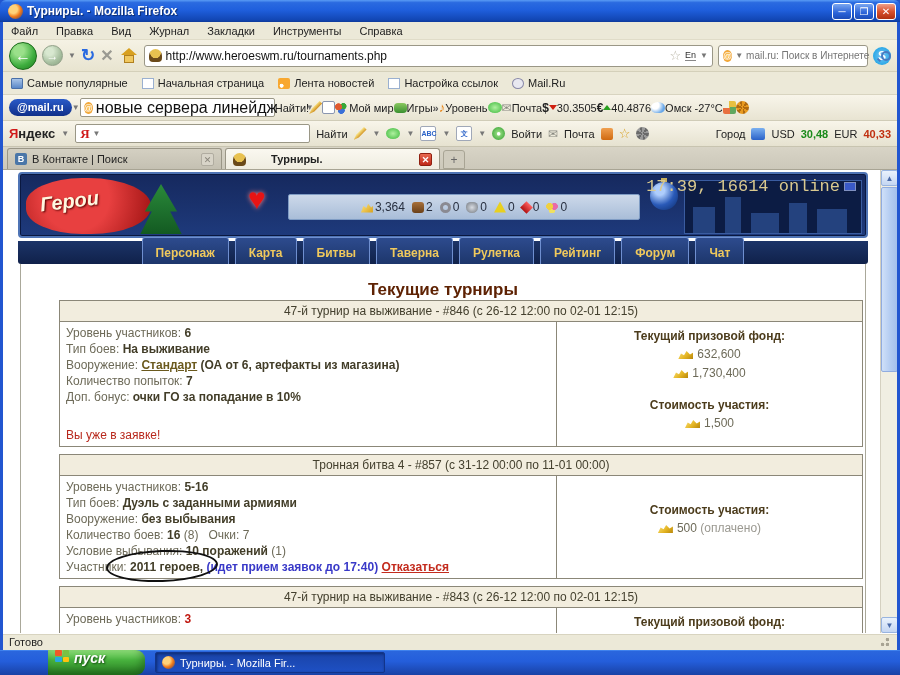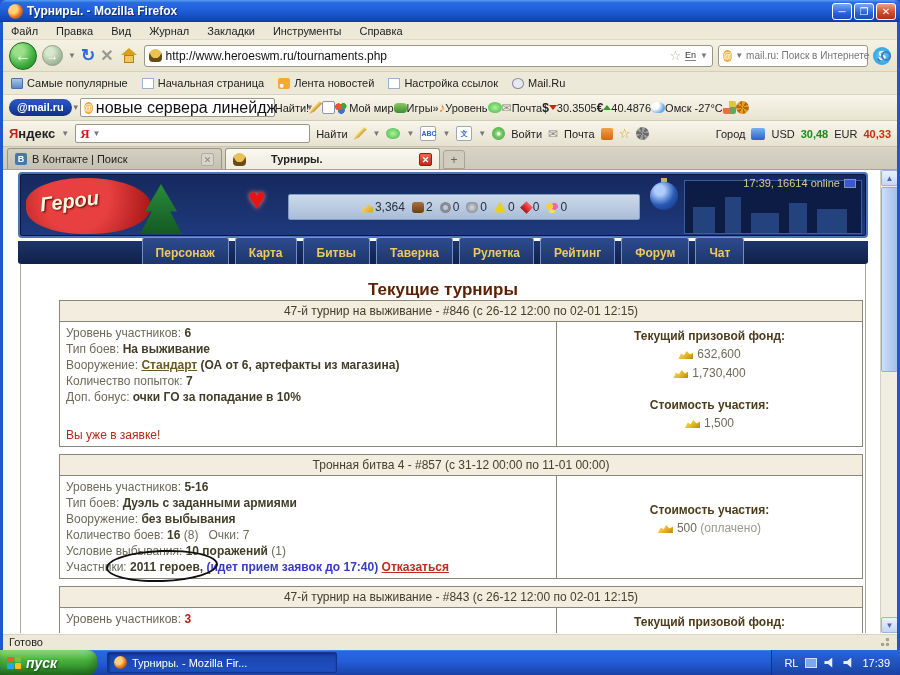--- a/index.html
+++ b/index.html
@@ -179,21 +179,21 @@
   .res:nth-of-type(7) .res-icon { background:
     radial-gradient(circle at 30% 40%,#f0d040 0 30%,transparent 35%),
     radial-gradient(circle at 70% 40%,#e86aa8 0 30%,transparent 35%),
     radial-gradient(circle at 50% 75%,#f0e060 0 30%,transparent 35%); }
   .ornament { position:absolute; left:630px; top:8px; width:28px; height:28px; border-radius:50%;
     background:radial-gradient(circle at 35% 30%,#aecdfc 0 18%,#2a5ab8 55%,#0a2a68); }
   .ornament:before { content:""; position:absolute; top:-4px; left:11px; width:6px; height:4px; background:#c8b060; }
   .citypanel { position:absolute; left:664px; top:6px; width:178px; height:54px;
     background:#0c1c44; border:1px solid #3a5ca0; overflow:hidden; }
   .bld { position:absolute; bottom:0; background:#24427e; }
-  .online { position:absolute; right:10px; top:3px; color:#d9c98f; font-size:11px; display:flex; gap:4px; align-items:center; }
+  .online { position:absolute; right:10px; top:3px; color:#d9c98f; font-size:17px; display:flex; gap:4px; align-items:center;font-family:Liberation Mono, monospace; }
   .online .flag-ic { width:12px; height:9px; background:#3a5ac8; border:1px solid #8090c0; }
 
   
   .gamenav { position:absolute; top:71px; left:15px; width:850px; height:23px;
     background:linear-gradient(#1c3468,#10214a); display:flex; align-items:center; justify-content:center;
     gap:6px; border-radius:0 0 3px 3px; }
   .gnav-btn { padding:8px 13px; background:linear-gradient(#2d4b8e,#1b3366); border:1px solid #6f8fd0;
     border-radius:3px; color:#f0c95c; font-weight:bold; font-size:12px; }
 
   
@@ -241,25 +241,25 @@
   .statusbar { height:17px; background:#ece9d8; border-top:1px solid #fff; display:flex;
     align-items:center; padding:0 6px; color:#222; box-shadow:inset 0 1px 0 #d8d4c0; }
   .grip { margin-left:auto; width:12px; height:12px;
     background:radial-gradient(circle at 30% 70%,#a8a494 0 1.5px,transparent 2px),
       radial-gradient(circle at 70% 70%,#a8a494 0 1.5px,transparent 2px),
       radial-gradient(circle at 70% 30%,#a8a494 0 1.5px,transparent 2px); }
 
   
   .taskbar { position:absolute; bottom:0; left:0; width:100%; height:25px;
     background:linear-gradient(#4a90f5 0%,#2a66dd 6%,#245edb 45%,#1941a5 100%); display:flex; }
-  .startbtn { width:97px; height:25px; border-radius:0 9px 9px 0; display:flex; align-items:center;
+  .startbtn { width:97px; height:25px; border-radius:0 9px 9px 0; display:flex; 
     gap:5px; padding-left:7px; color:#fff; font-style:italic; font-weight:bold; font-size:14px;
     text-shadow:1px 1px 2px #134a0e;
     background:linear-gradient(#8fe07a 0%,#48b23e 40%,#2d8526 95%);
-    box-shadow:inset -3px -4px 8px rgba(0,40,0,.35); }
+    box-shadow:inset -3px -4px 8px rgba(0,40,0,.35);margin-left:48px; }
   .winflag { width:14px; height:12px; display:grid; grid-template-columns:1fr 1fr; gap:1px; }
   .winflag i { border-radius:1px; }
   .winflag i:nth-child(1){background:#f05a28;} .winflag i:nth-child(2){background:#7ac143;}
   .winflag i:nth-child(3){background:#28a8e0;} .winflag i:nth-child(4){background:#ffc20e;}
   .tasks { display:flex; gap:3px; margin-left:10px; padding-top:2px; }
   .taskbtn { width:230px; height:21px; border-radius:2px; display:flex; align-items:center; gap:5px;
     padding:0 6px; color:#fff; font-size:11px; white-space:nowrap; overflow:hidden; }
   .taskbtn.active { background:linear-gradient(#1a44a8,#1e50c4); box-shadow:inset 1px 1px 3px #0c2a70;
     border:1px solid #12348a; }
   .taskbtn.idle { background:linear-gradient(#4a86f0,#2a62d8); border:1px solid #1c48b0; }
@@ -588,21 +588,14 @@
           <i></i>
         </span>
       <span>пуск</span>
     </span>
     <span class="tasks">
       <span class="taskbtn active">
         <span class="ffmini"></span>
         <span>Турниры. - Mozilla Fir...</span>
       </span>
     </span>
-    <span class="tray">
-      <span>RL</span>
-      <i class="trayic net-ic"></i>
-      <i class="trayic spk-ic"></i>
-      <i class="trayic spk-ic"></i>
-      <span class="clock">17:39</span>
-    </span>
   </div>
 </div>
 
 </body></html>

